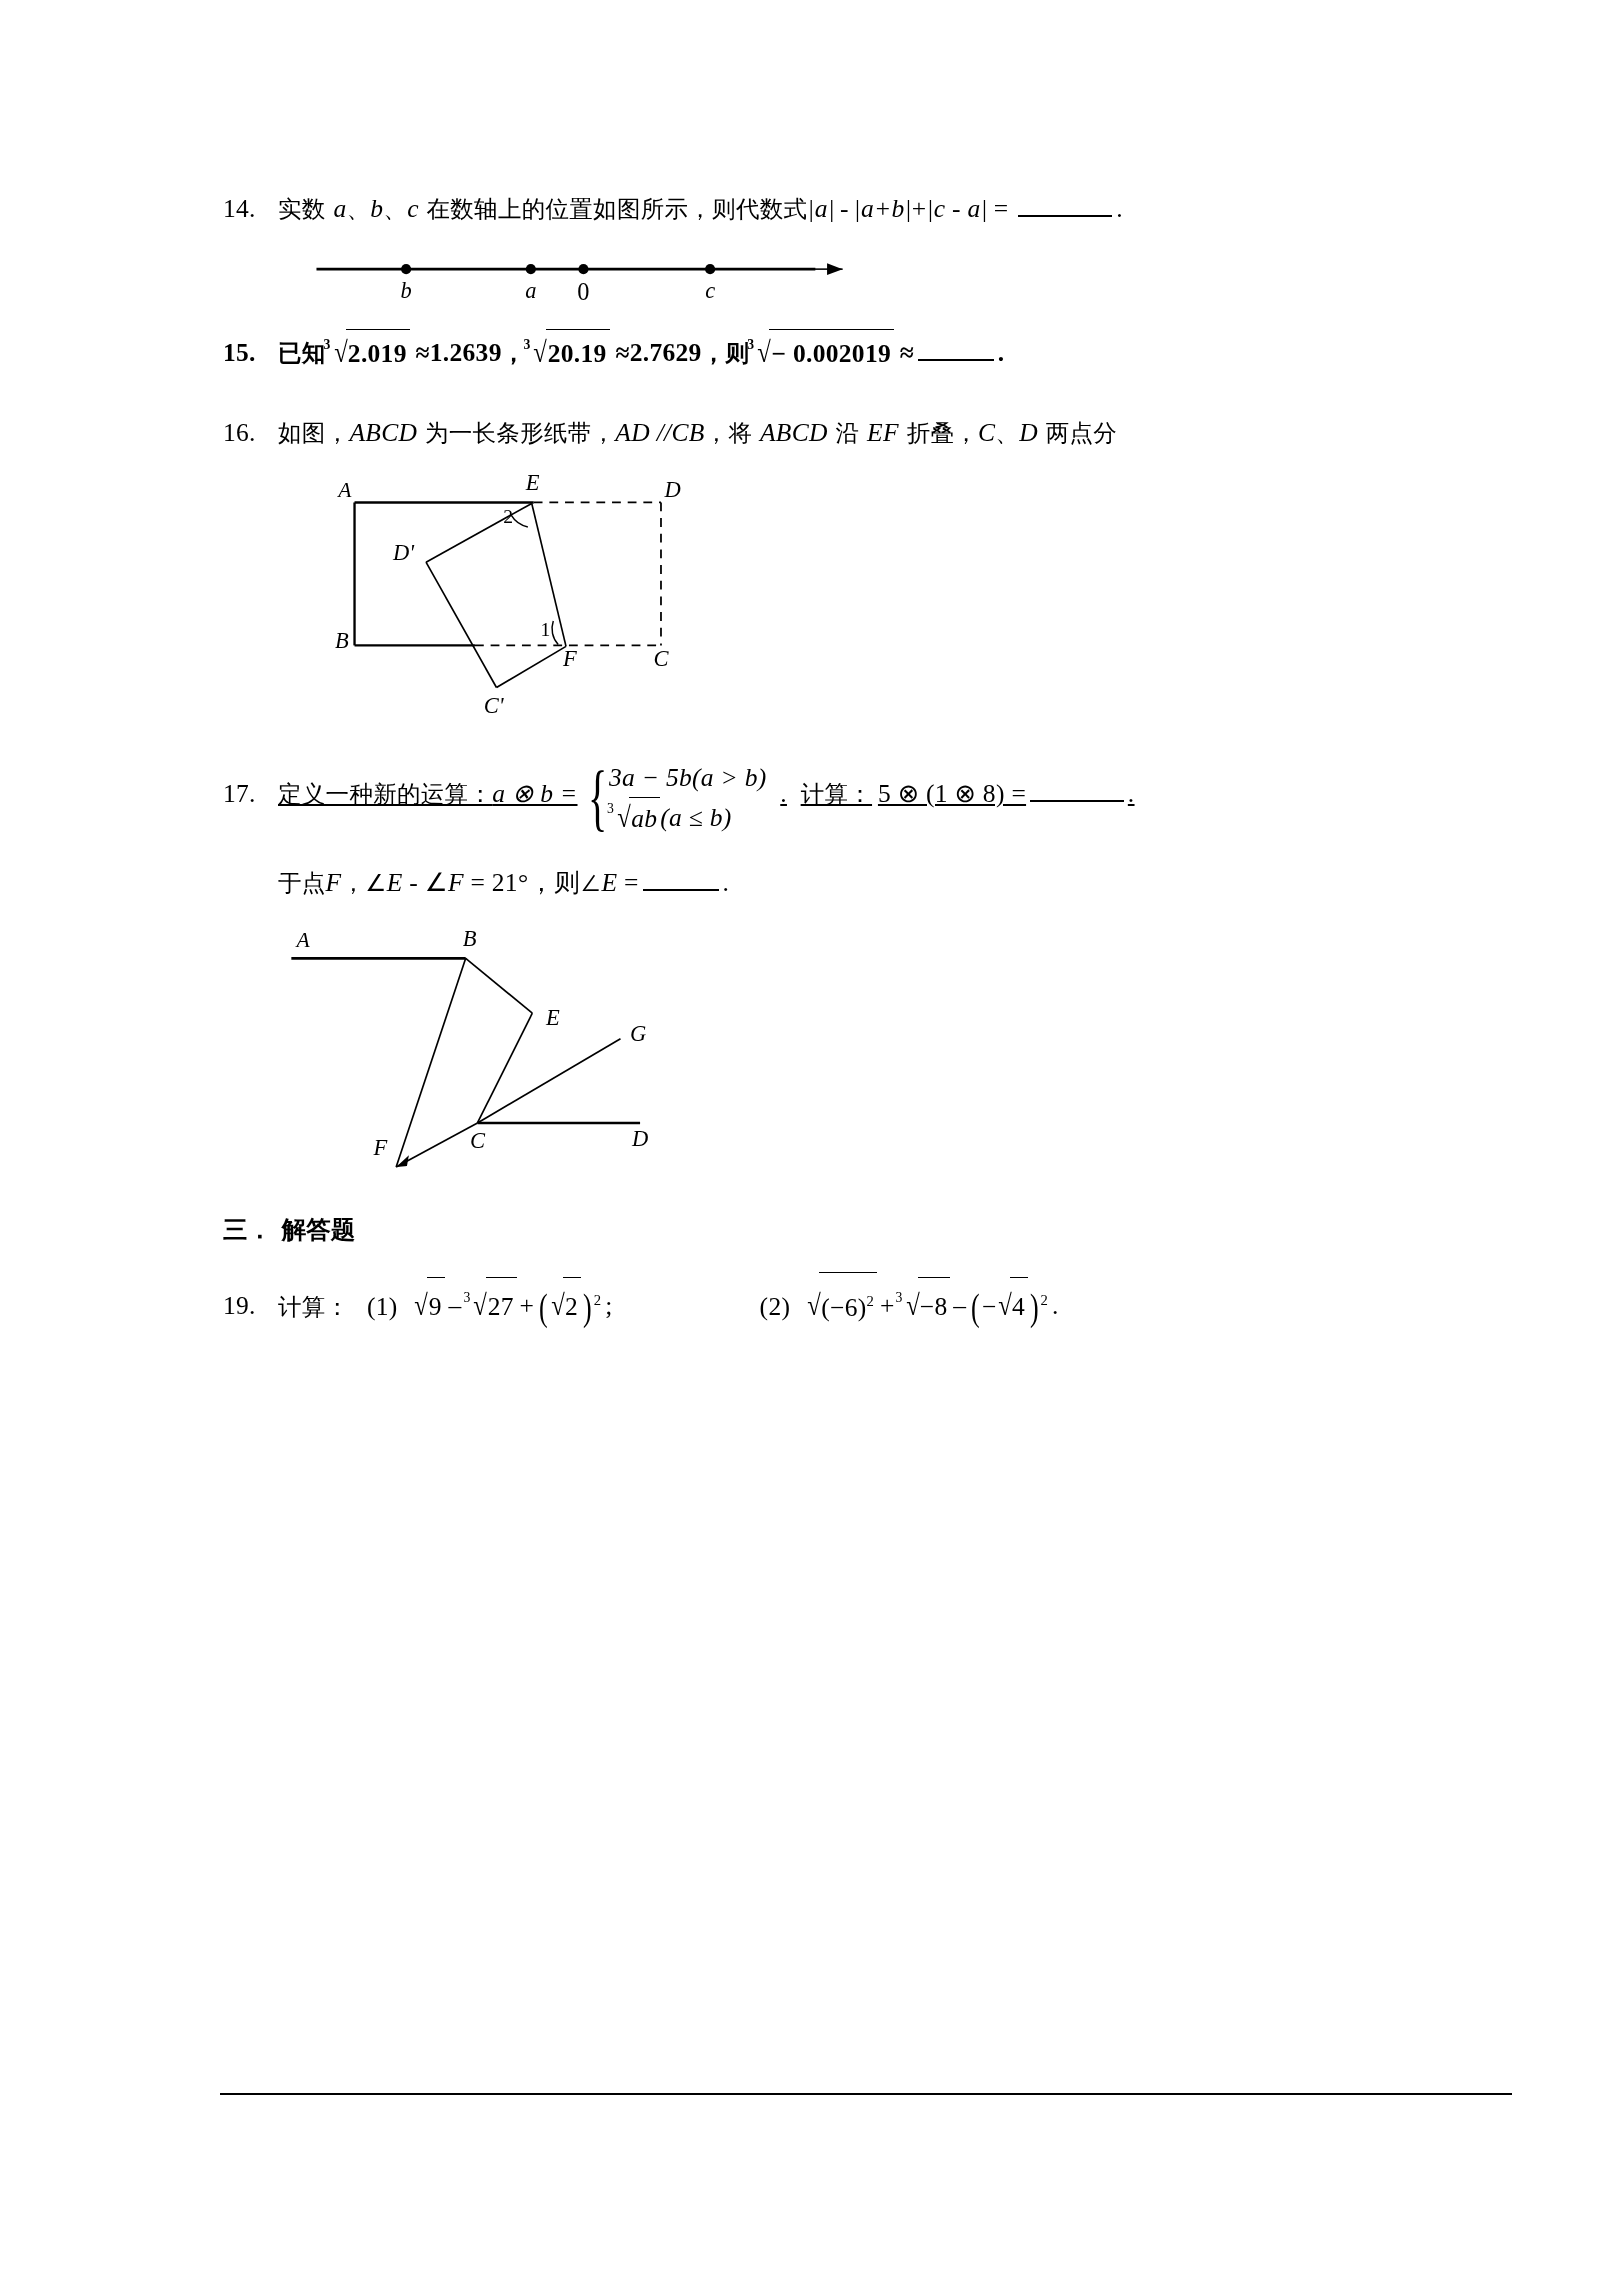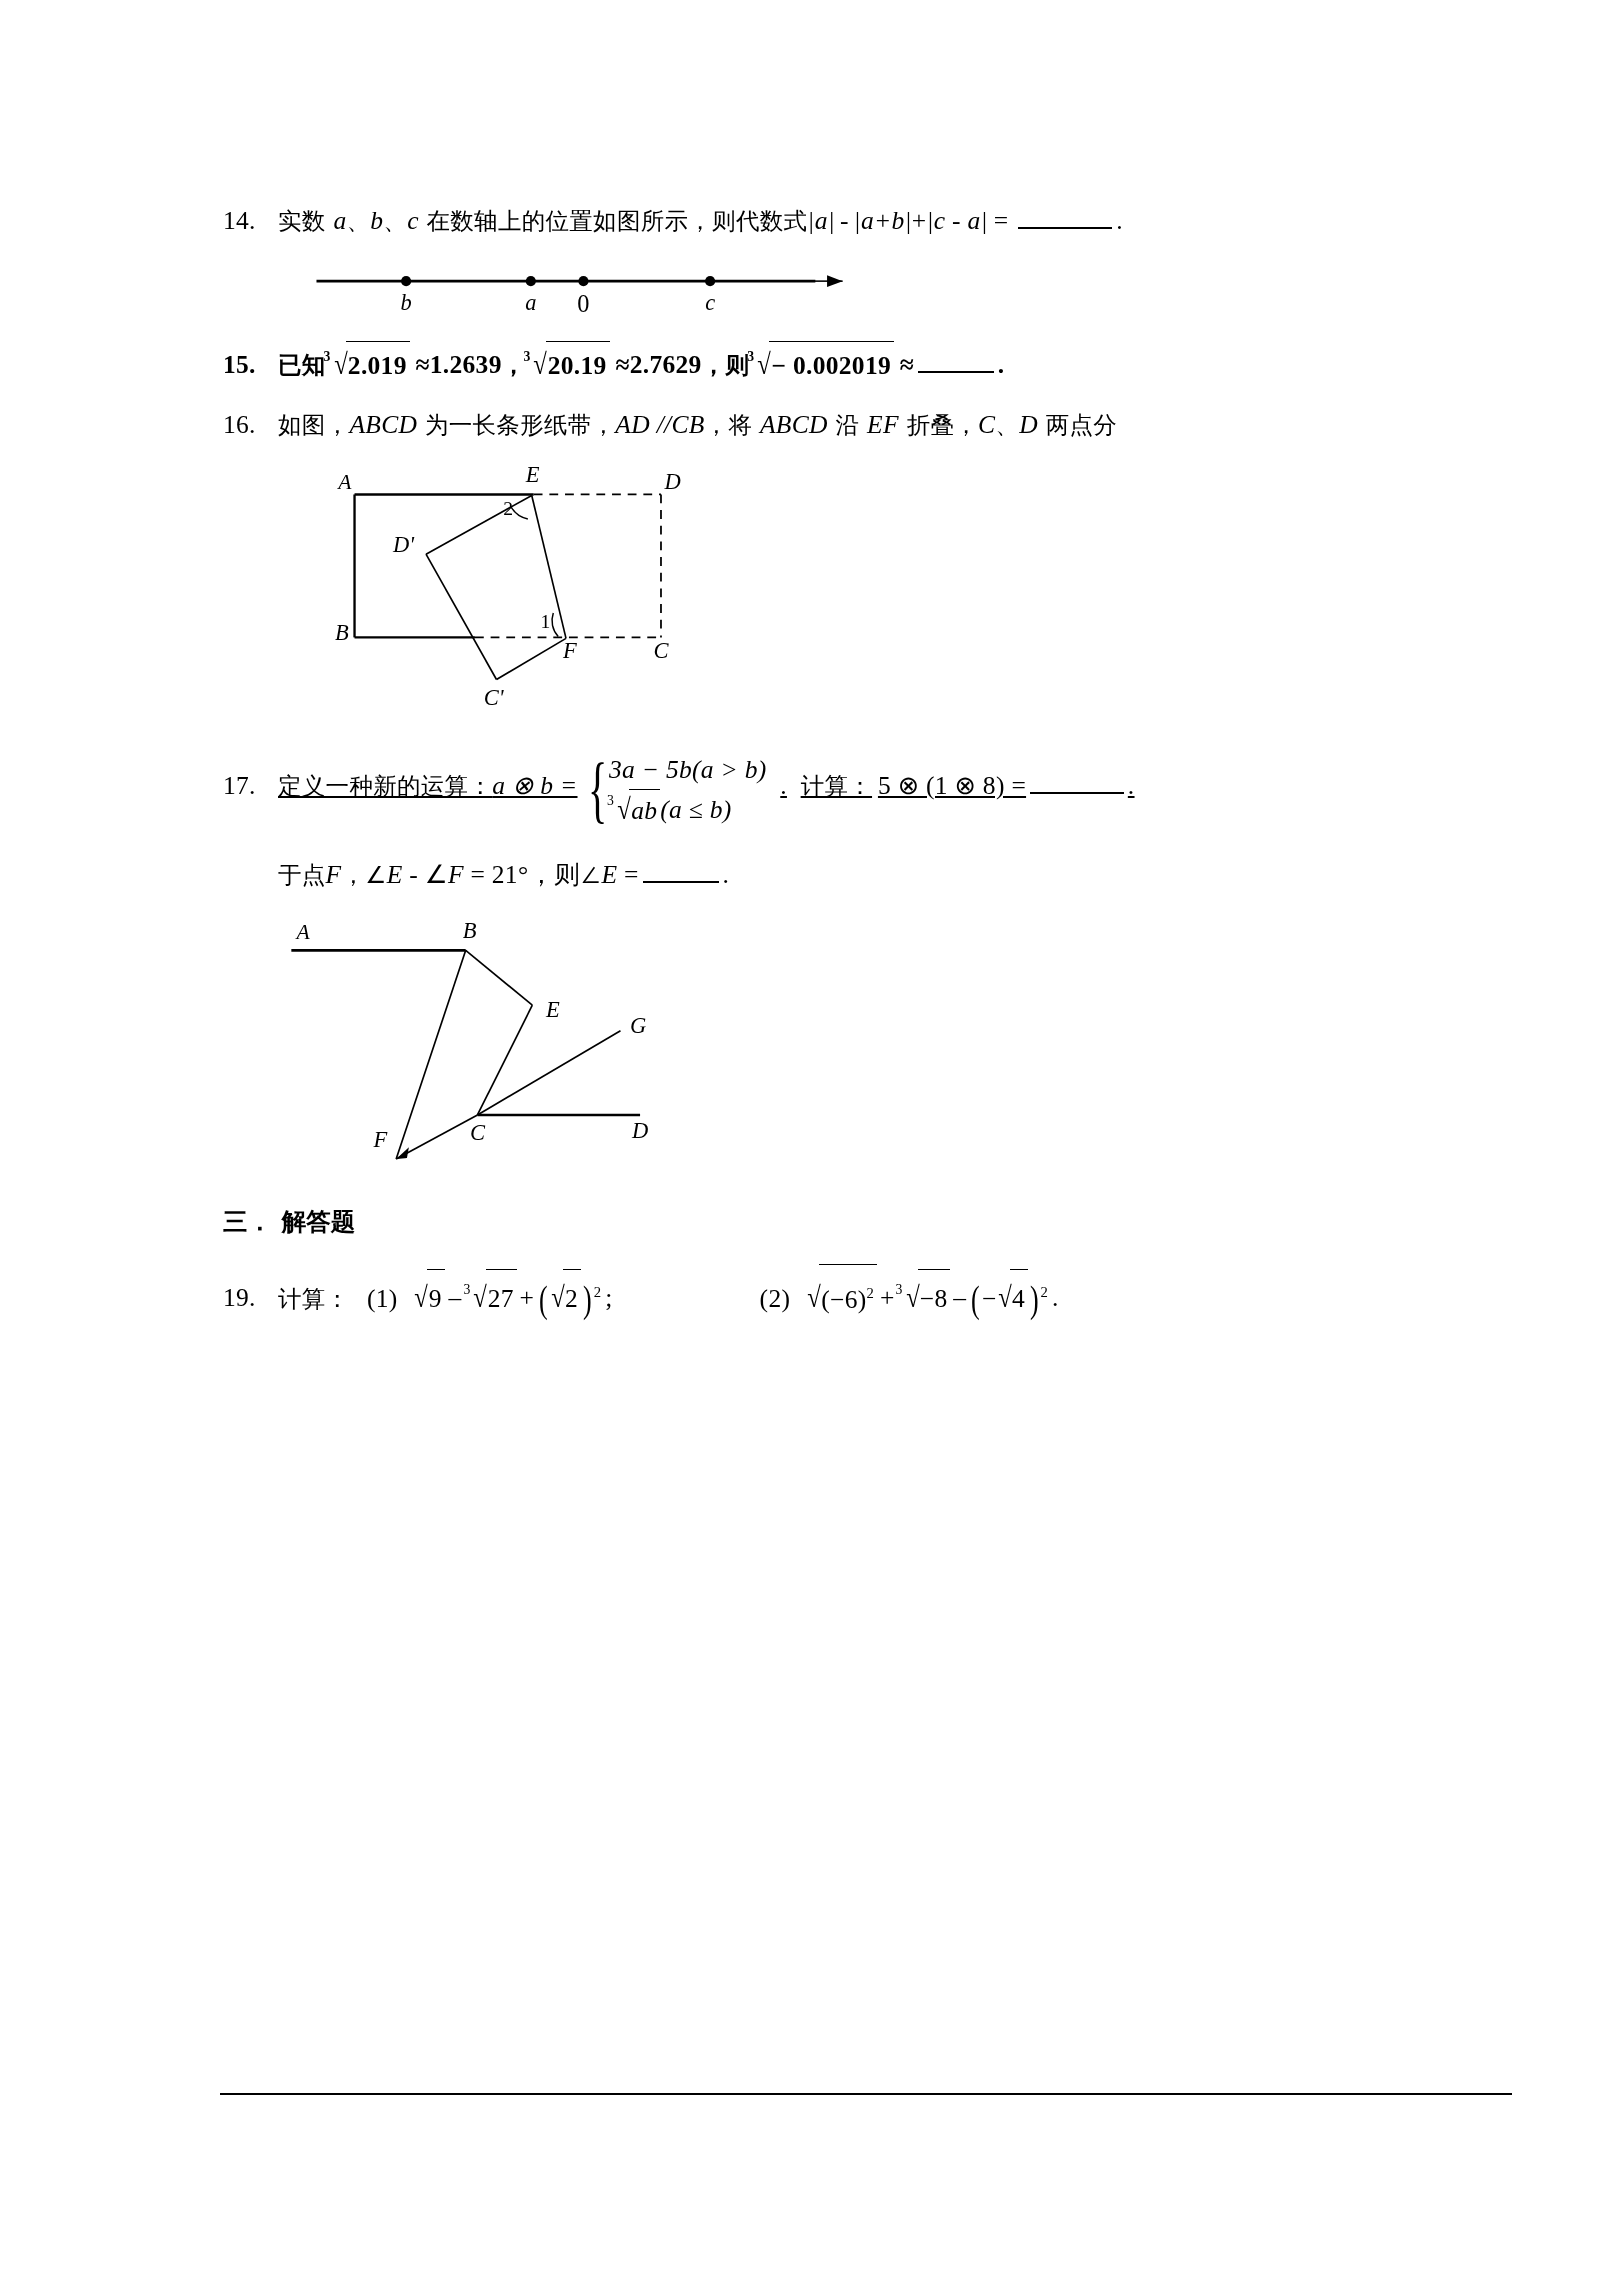--- a/index.html
+++ b/index.html
@@ -17,21 +17,21 @@
   }
   .page {
     position: absolute;
     left: 0; top: 0;
     width: 1620px;
     height: 2293px;
   }
   .content {
     position: absolute;
     left: 223px;
-    top: 198px;
+    top: 186px;
     width: 1176px;
   }
 
   
   .q {
     position: relative;
     margin-bottom: 3.9px;
   }
   .qline {
     display: block;
@@ -193,21 +193,21 @@
         </svg>
       </div>
     </div>
 
     <div class="q" style="margin-top:17.6px;font-weight:bold;">
       <div class="qline">
         <span class="qnum rm">15.</span><span class="cn">已知</span><span class="sqrt cube"><span class="idx">3</span><span class="sign">√</span><span class="rad rm">2.019</span></span><span class="rm" style="margin-left:5.9px">≈1.2639</span><span class="cn">，</span><span class="sqrt cube"><span class="idx">3</span><span class="sign">√</span><span class="rad rm">20.19</span></span><span class="rm" style="margin-left:5.9px">≈2.7629</span><span class="cn">，则</span><span class="sqrt cube"><span class="idx">3</span><span class="sign">√</span><span class="rad rm">− 0.002019</span></span><span class="rm" style="margin-left:5.9px">≈</span><span class="blank sm"></span><span class="rm">.</span>
       </div>
     </div>
 
-    <div class="q" style="margin-top:14px;">
+    <div class="q" style="margin-top:34px;">
       <div class="qline">
         <span class="qnum rm">16.</span><span class="cn">如图，</span><span class="it">ABCD</span><span class="cn"> 为一长条形纸带，</span><span class="it">AD</span><span class="it"> //</span><span class="it">CB</span><span class="cn">，将 </span><span class="it">ABCD</span><span class="cn"> 沿 </span><span class="it">EF</span><span class="cn"> 折叠，</span><span class="it">C</span><span class="cn">、</span><span class="it">D</span><span class="cn"> 两点分</span>
       </div>
 
       <div class="fig" style="margin-top:7.8px; margin-left:63px;">
         <svg width="421" height="260" viewBox="0 0 430 265">
 
           <line x1="70" y1="39" x2="253" y2="39" stroke="#000" stroke-width="2.4"></line>
           <line x1="70" y1="39" x2="70" y2="185" stroke="#000" stroke-width="2.4"></line>
           <line x1="70" y1="185" x2="193" y2="185" stroke="#000" stroke-width="2.4"></line>

